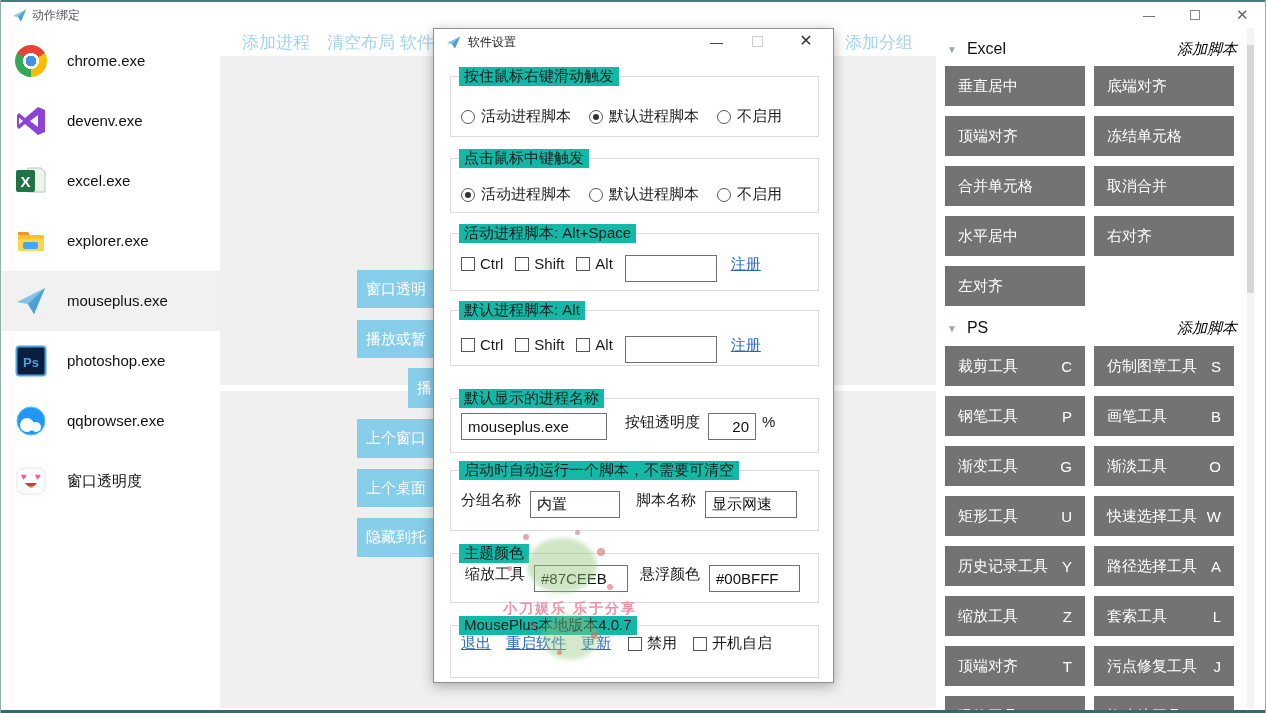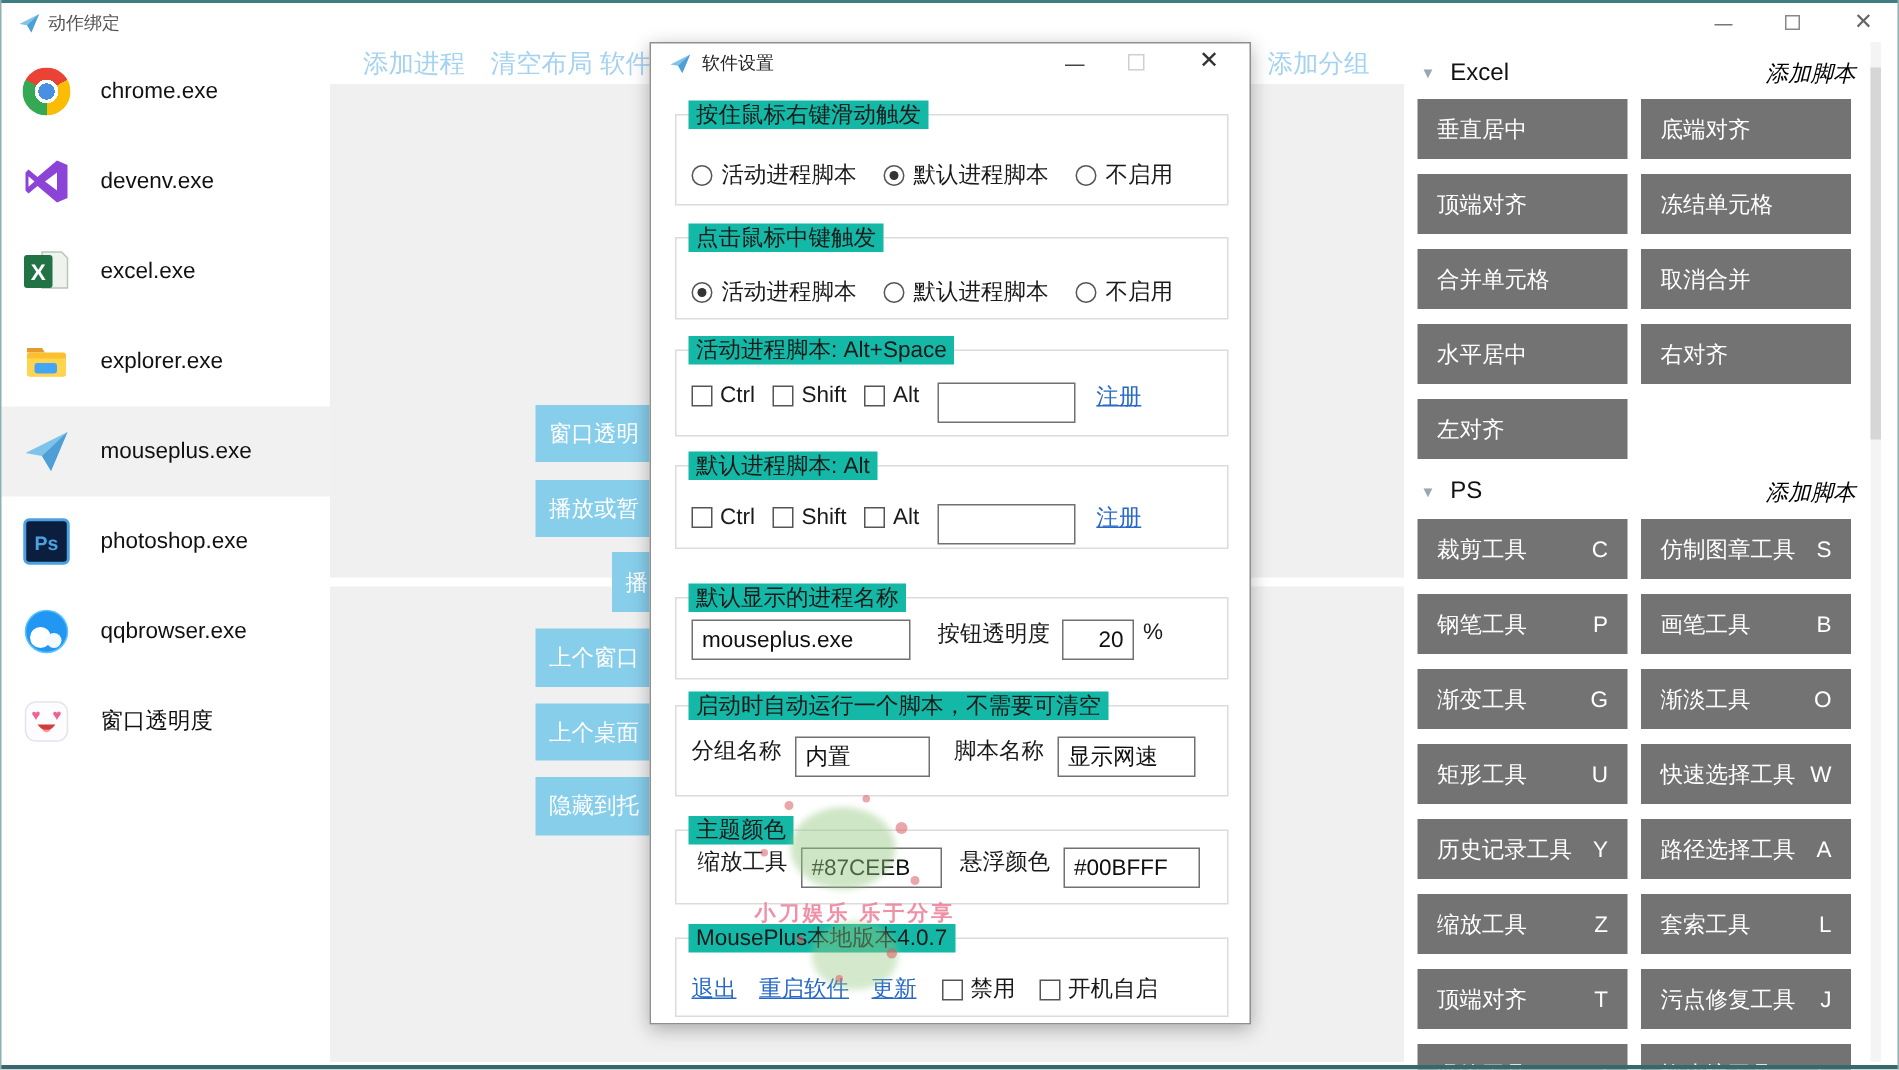--- a/index.html
+++ b/index.html
@@ -399,21 +399,21 @@
     <div class="grow" style="top:11px;left:14px">
       <span>缩放工具</span>
       <input class="txt" style="width: 94px; margin-left: 9px;" value="#87CEEB">
       <span style="margin-left:12px">悬浮颜色</span>
       <input class="txt" style="width: 91px; margin-left: 9px;" value="#00BFFF">
     </div>
   </div>
 
   <div class="group" style="top:596px;height:53px">
     <span class="legend">MousePlus本地版本4.0.7</span>
-    <div class="grow" style="top:24px">
+    <div class="grow" style="top:8px">
       <a class="lnk">退出</a>
       <a class="lnk" style="margin-left:15px">重启软件</a>
       <a class="lnk" style="margin-left:15px">更新</a>
       <span class="opt" style="margin-left:17px;margin-right:0">
           <span class="checkbox"></span>
           <span>禁用</span>
         </span>
       <span class="opt" style="margin-left:16px;margin-right:0">
           <span class="checkbox"></span>
           <span>开机自启</span>

